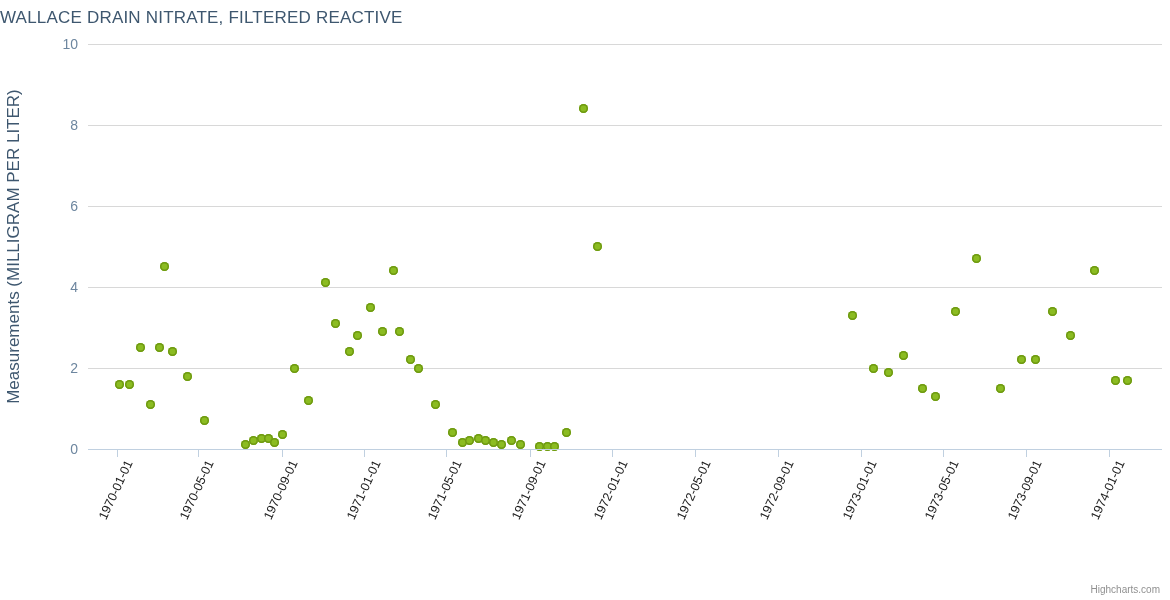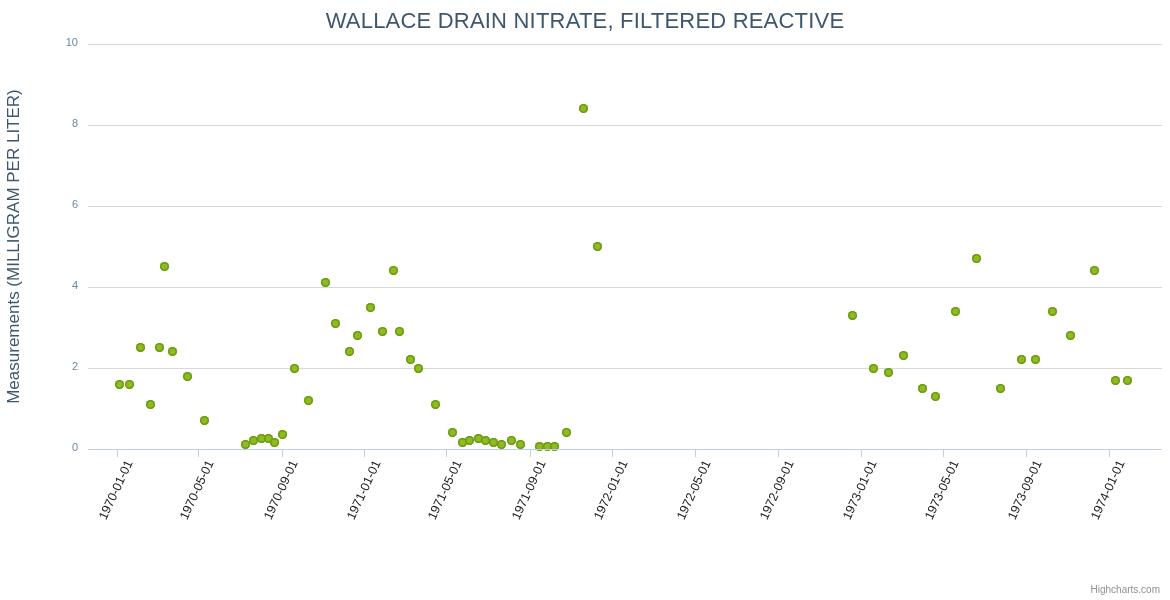--- a/index.html
+++ b/index.html
@@ -17,22 +17,22 @@
     position: relative;
     width: 1170px;
     height: 600px;
     background: #ffffff;
   }
   #chart-title {
     position: absolute;
     left: 0;
     top: 8px;
     width: 1170px;
-    text-align: center;
-    font-size: 22px;
+    text-align: left;
+    font-size: 17px;
     color: #3E576F;
     letter-spacing: 0.2px;
     font-family: "Liberation Sans", sans-serif;
   }
   #y-axis-title {
     position: absolute;
     left: 4px;
     top: 44px;
     width: 405px;
     height: 22px;
@@ -64,21 +64,21 @@
     top: 449px;
     width: 1074px;
     height: 1px;
     background: #C0D0E0;
   }
   .y-tick-label {
     position: absolute;
     right: 1092px;
     width: 60px;
     text-align: right;
-    font-size: 11px;
+    font-size: 14px;
     color: #6D869F;
     line-height: 1;
   }
   .x-tick-mark {
     position: absolute;
     top: 450px;
     width: 1px;
     height: 7px;
     background: #C0D0E0;
   }

